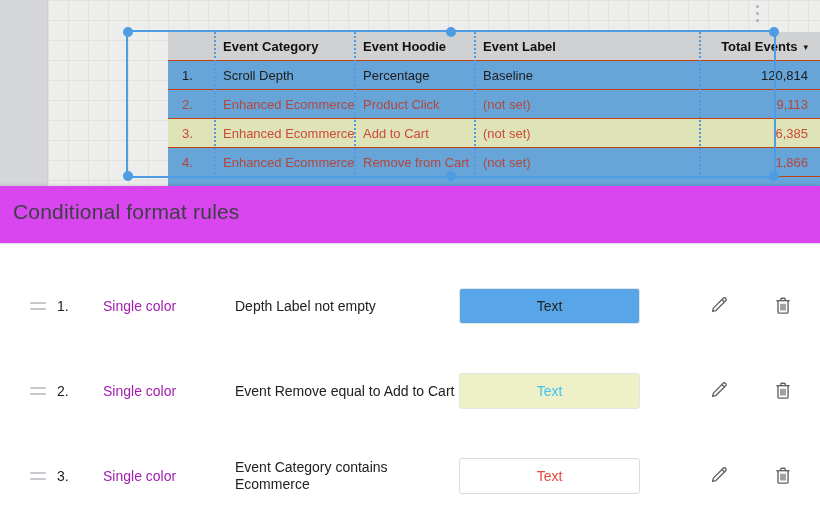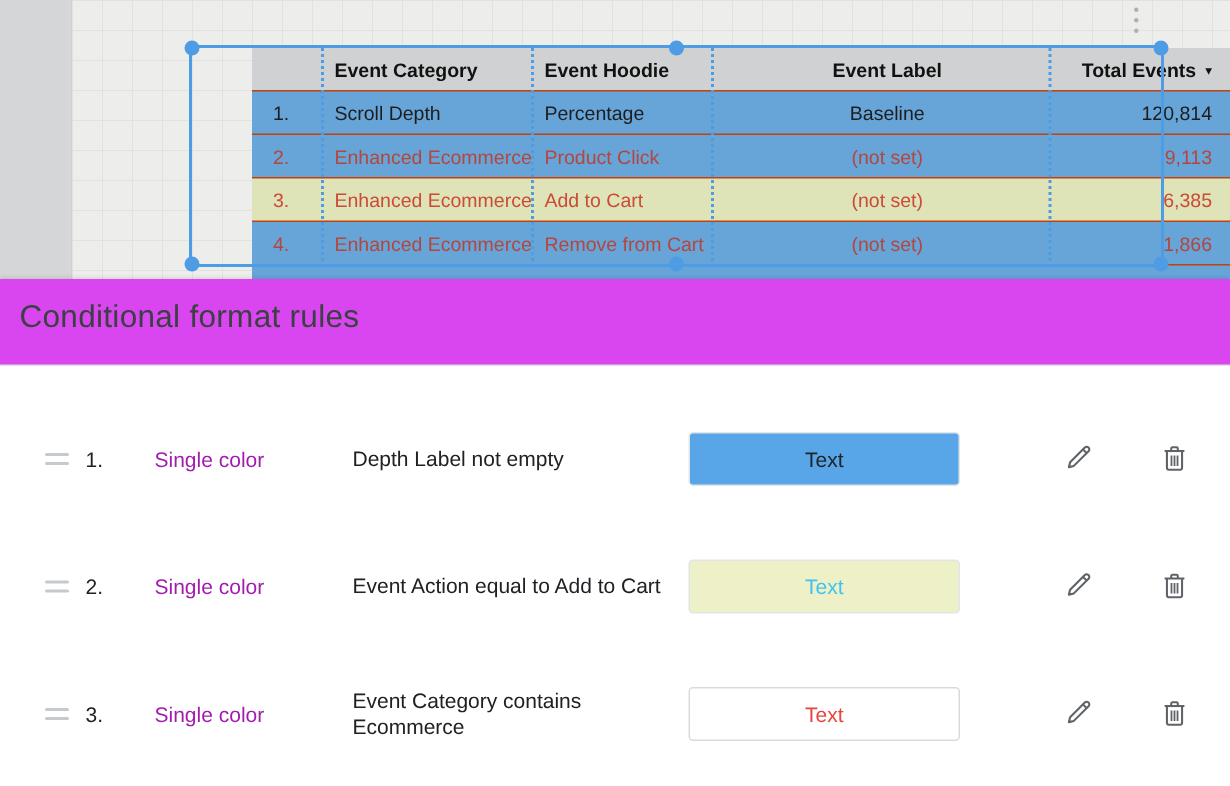--- a/index.html
+++ b/index.html
@@ -15,21 +15,21 @@
   .kebab i{width:3px;height:3px;border-radius:50%;background:#aeb1b5;display:block;}
 
   
   .dtable{position:absolute;left:128px;top:32px;width:729px;background:#c2410c;margin-left:40px;}
   .trow{display:flex;height:28px;margin-bottom:1px;align-items:center;font-size:13px;}
   .thead{font-weight:bold;color:#111;}
   .c{box-sizing:border-box;padding-left:8px;white-space:nowrap;overflow:hidden;}
   .c-num{width:47px;padding-left:14px;}
   .c-cat{width:140px;}
   .c-act{width:120px;}
-  .c-lab{width:225px;text-align:center;}
+  .c-lab{width:225px;}
   .c-tot{width:116px;text-align:right;padding-right:8px;padding-left:0;}
   .sorticon{font-size:9px;margin-left:6px;position:relative;top:-1px;}
   .t-dark{color:#1d1d1d;}
   .t-red{color:#b3473e;}
   .t-red2{color:#cb4a38;}
   .vdot{position:absolute;top:0;height:146px;width:0;border-left:2px dotted #4e9de4;pointer-events:none;}
 
   
   .sel{position:absolute;left:126px;top:30px;width:650px;height:148px;border:2px solid #4e9de4;box-sizing:border-box;pointer-events:none;}
   .hnd{position:absolute;width:10px;height:10px;border-radius:50%;background:#4e9de4;transform:translate(-50%,-50%);pointer-events:auto;}
@@ -164,21 +164,21 @@
       </span>
     </div>
 
     <div class="rule r2">
       <span class="drag">
           <i></i>
           <i></i>
         </span>
       <span class="rnum">2.</span>
       <span class="rtype">Single color</span>
-      <span class="rcond">Event Action equal to Add to Cart</span>
+      <span class="rcond">Event Remove equal to Add to Cart</span>
       <span class="rswatch" style="background-color: rgb(238, 241, 200); color: rgb(65, 195, 242);">Text</span>
       <span class="ibtn redit">
         <svg viewBox="0 0 24 24">
             <path d="M5 19l.9-3.6L16.6 4.7a1.8 1.8 0 0 1 2.6 0l.1.1a1.8 1.8 0 0 1 0 2.6L8.6 18.1 5 19z" fill="none" stroke="currentColor" stroke-width="1.5" stroke-linejoin="round"></path>
             <path d="M15.2 6.1l2.7 2.7" stroke="currentColor" stroke-width="1.5" fill="none"></path>
           </svg>
       </span>
       <span class="ibtn rdel">
         <svg viewBox="0 0 24 24" fill="none" stroke="currentColor" stroke-width="1.5">
             <path d="M6.5 7.5v12a1.4 1.4 0 0 0 1.4 1.4h8.2a1.4 1.4 0 0 0 1.4-1.4v-12"></path>

